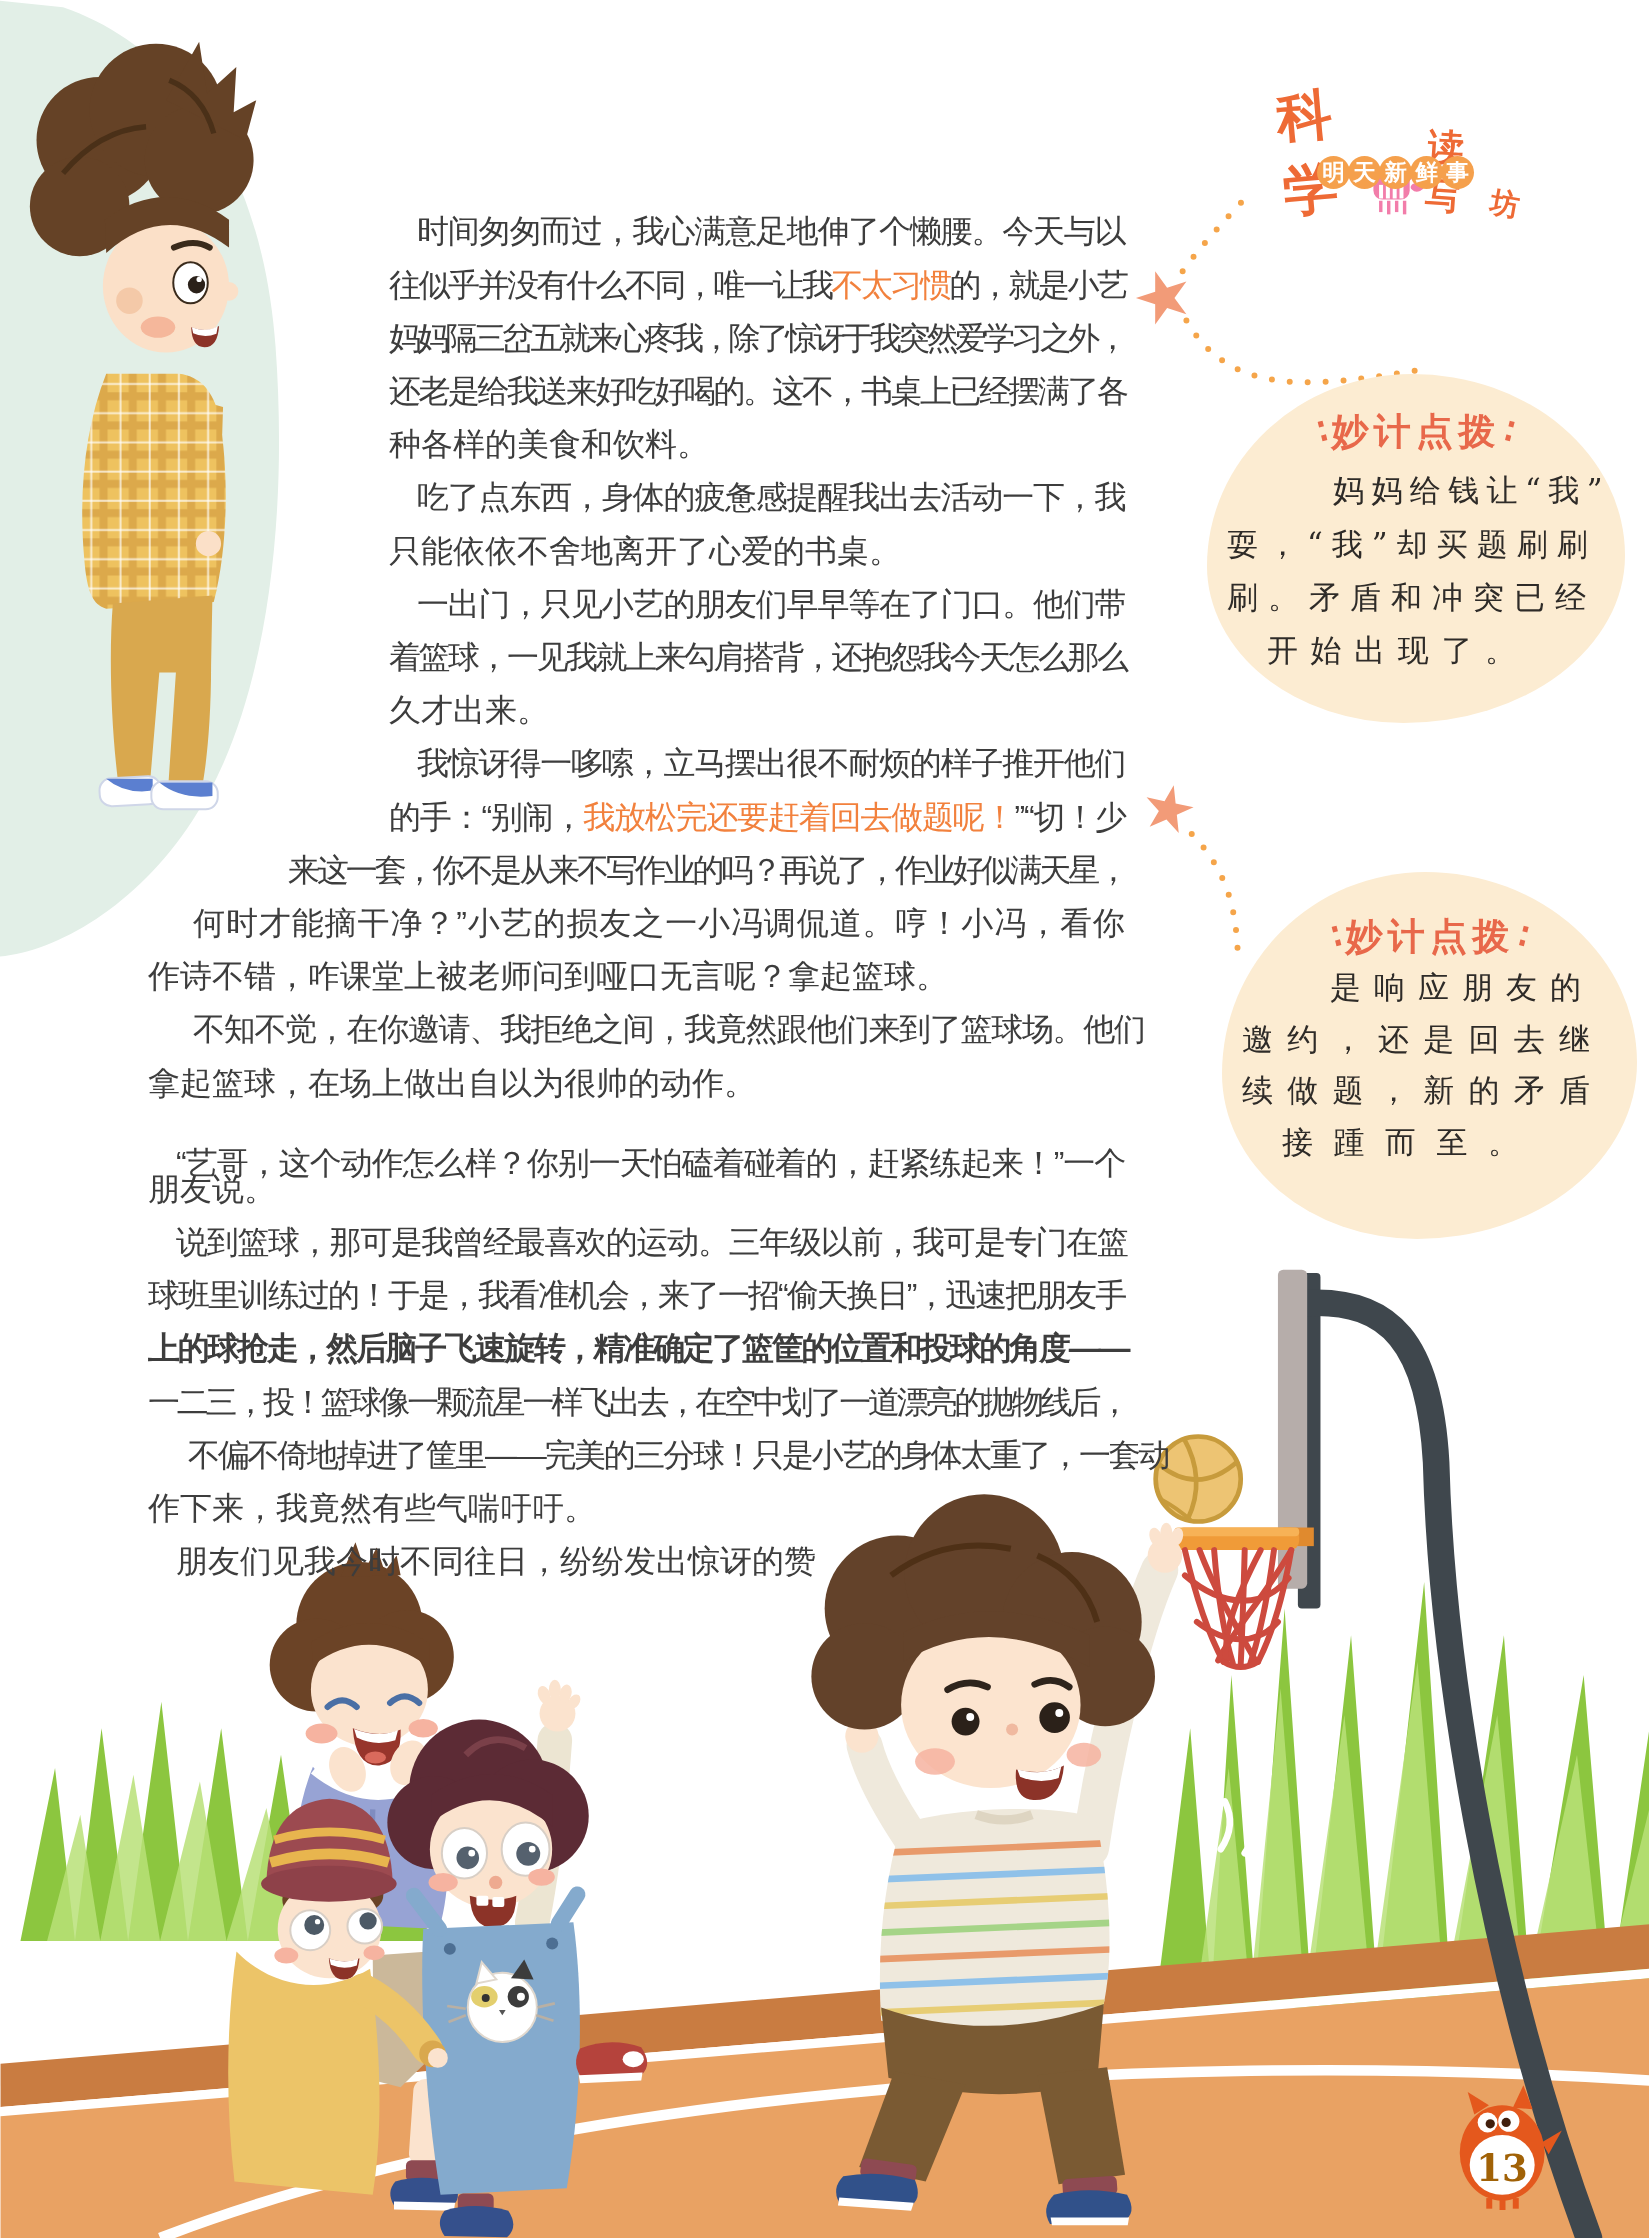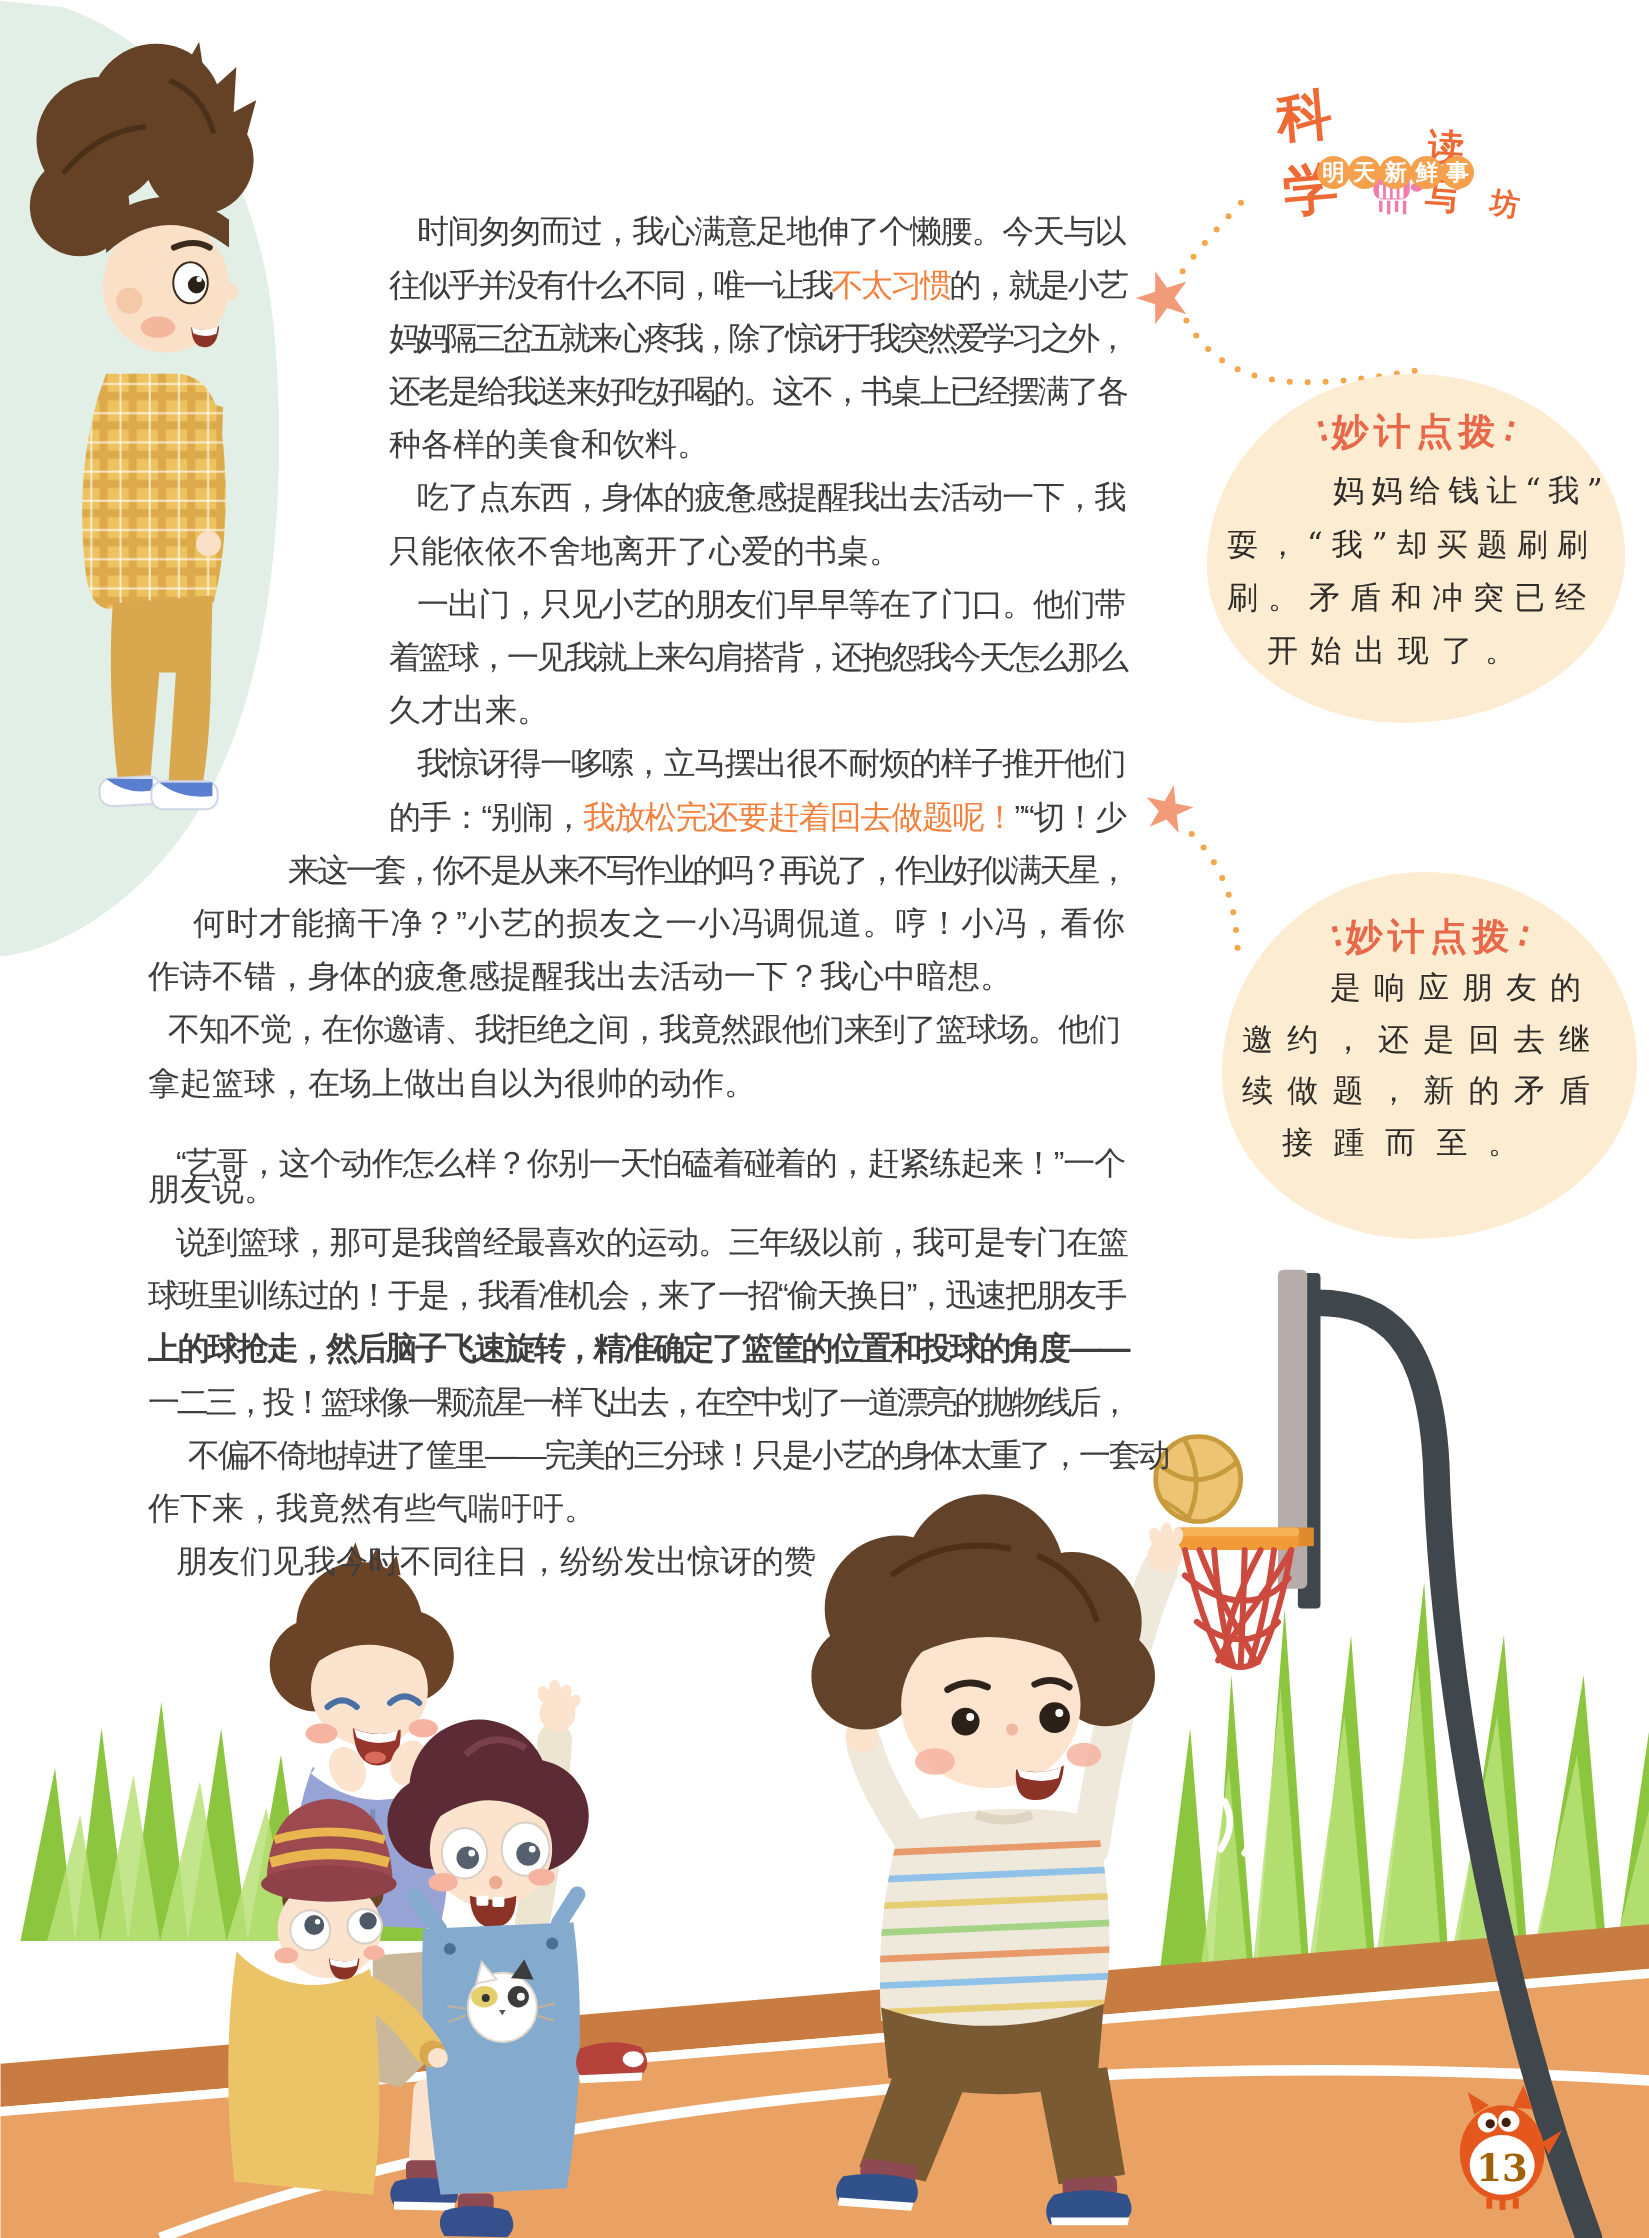--- a/index.html
+++ b/index.html
@@ -167,22 +167,22 @@
     <div class="line" style="left: 389px; top: 418px; width: 735px;"><span><span>种各样的美食和饮料。</span></span></div>
     <div class="line" style="left: 389px; top: 471px; width: 735px; padding-left: 28px;"><span style="letter-spacing: -1.2px;"><span>吃了点东西，身体的疲惫感提醒我出去活动一下，我</span></span></div>
     <div class="line" style="left: 389px; top: 525px; width: 735px;"><span><span>只能依依不舍地离开了心爱的书桌。</span></span></div>
     <div class="line" style="left: 389px; top: 578px; width: 735px; padding-left: 28px;"><span style="letter-spacing: -1.2px;"><span>一出门，只见小艺的朋友们早早等在了门口。他们带</span></span></div>
     <div class="line" style="left: 389px; top: 631px; width: 735px;"><span style="letter-spacing: -2.5px;"><span>着篮球，一见我就上来勾肩搭背，还抱怨我今天怎么那么</span></span></div>
     <div class="line" style="left: 389px; top: 684px; width: 735px;"><span><span>久才出来。</span></span></div>
     <div class="line" style="left: 389px; top: 737px; width: 735px; padding-left: 28px;"><span style="letter-spacing: -1.2px;"><span>我惊讶得一哆嗦，立马摆出很不耐烦的样子推开他们</span></span></div>
     <div class="line" style="left: 389px; top: 791px; width: 735px;"><span style="letter-spacing: -1.2px;"><span>的手：“别闹，</span><span class="hl">我放松完还要赶着回去做题呢！</span><span>”“切！少</span></span></div>
     <div class="line" style="left: 288px; top: 844px; width: 836px;"><span style="letter-spacing: -3.1px;"><span>来这一套，你不是从来不写作业的吗？再说了，作业好似满天星，</span></span></div>
     <div class="line" style="left: 193px; top: 897px; width: 931px;"><span style="letter-spacing: 0.9px;"><span>何时才能摘干净？”小艺的损友之一小冯调侃道。哼！小冯，看你</span></span></div>
-    <div class="line" style="left: 148px; top: 950px; width: 976px;"><span><span>作诗不错，身体的疲惫感提醒我出去活动一下？我心中暗想。</span></span></div>
-    <div class="line" style="left: 140px; top: 1003px; width: 976px; padding-left: 28px;"><span style="letter-spacing: -1.3px;"><span>不知不觉，在你邀请、我拒绝之间，我竟然跟他们来到了篮球场。他们</span></span></div>
+    <div class="line" style="left: 148px; top: 950px; width: 976px;"><span><span>作诗不错，咋课堂上被老师问到哑口无言呢？拿起篮球。</span></span></div>
+    <div class="line" style="left: 165px; top: 1003px; width: 976px; padding-left: 28px;"><span style="letter-spacing: -1.3px;"><span>不知不觉，在你邀请、我拒绝之间，我竟然跟他们来到了篮球场。他们</span></span></div>
     <div class="line" style="left: 148px; top: 1057px; width: 976px;"><span><span>拿起篮球，在场上做出自以为很帅的动作。</span></span></div>
     <div class="line" style="left: 148px; top: 1137px; width: 976px; padding-left: 28px;"><span style="letter-spacing: -1px;"><span>“艺哥，这个动作怎么样？你别一天怕磕着碰着的，赶紧练起来！”一个</span></span></div>
     <div class="line" style="left: 148px; top: 1163px; width: 976px;"><span><span>朋友说。</span></span></div>
     <div class="line" style="left: 148px; top: 1216px; width: 976px; padding-left: 28px;"><span style="letter-spacing: -1.3px;"><span>说到篮球，那可是我曾经最喜欢的运动。三年级以前，我可是专门在篮</span></span></div>
     <div class="line" style="left: 148px; top: 1269px; width: 976px;"><span style="letter-spacing: -2px;"><span>球班里训练过的！于是，我看准机会，来了一招“偷天换日”，迅速把朋友手</span></span></div>
     <div class="line" style="left: 148px; top: 1322px; width: 976px; font-weight: bold;"><span style="letter-spacing: -2.3px;"><span>上的球抢走，然后脑子飞速旋转，精准确定了篮筐的位置和投球的角度——</span></span></div>
     <div class="line" style="left: 148px; top: 1376px; width: 976px;"><span style="letter-spacing: -3.2px;"><span>一二三，投！篮球像一颗流星一样飞出去，在空中划了一道漂亮的抛物线后，</span></span></div>
     <div class="line" style="left: 148px; top: 1429px; width: 976px; margin-left: 40px;"><span style="letter-spacing: -2.3px;"><span>不偏不倚地掉进了筐里——完美的三分球！只是小艺的身体太重了，一套动</span></span></div>
     <div class="line" style="left: 148px; top: 1535px; width: 976px; padding-left: 28px;"><span><span>朋友们见我今时不同往日，纷纷发出惊讶的赞</span></span></div>
     <div class="line" style="left: 148px; top: 1482px; width: 976px;"><span><span>作下来，我竟然有些气喘吁吁。</span></span></div>

